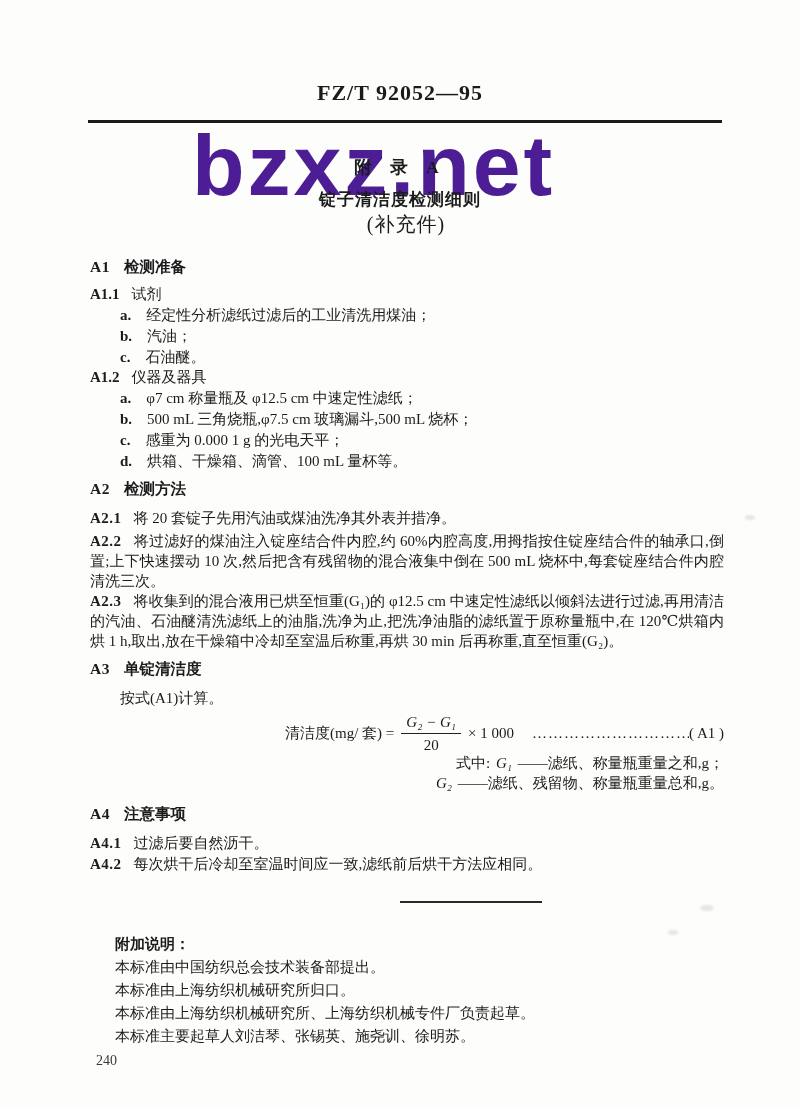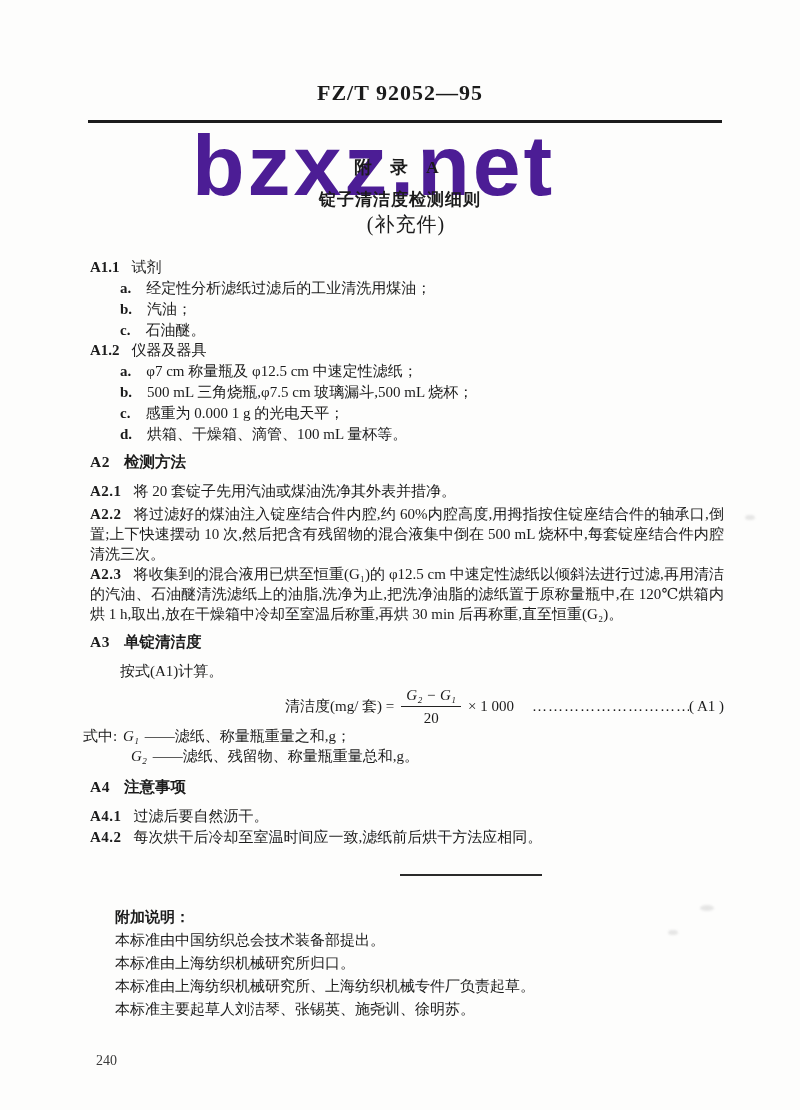--- a/index.html
+++ b/index.html
@@ -47,21 +47,21 @@
   .li .li-lbl { font-weight:bold; margin-right:15px; }
   .clause { text-align:justify; }
   .clause .lbl { font-weight:bold; margin-right:12px; letter-spacing:.5px; }
   
   .formula-line { display:flex; align-items:center; padding-left:195px; margin-top:5px; height:40px; }
   .frac { display:inline-block; text-align:center; margin:8px 7px; vertical-align:middle; }
   .frac .num { display:block; border-bottom:1.5px solid #222; padding:0 5px 1px; font-style:italic; }
   .frac .den { display:block; padding-top:1px; }
   .f-dots { flex:1; overflow:hidden; white-space:nowrap; margin-left:18px; letter-spacing:1px; }
   .f-ref { white-space:nowrap; }
-  .where { margin-left:-7px; }
+  .where { margin-left:-7px;text-align:right; }
   .where .sym { font-style:italic; margin:0 2px; }
   .where-l2 { padding-left:46px; }
   
   .divider { width:142px; height:2px; background:#2a2a2a; margin:27px auto 0 310px; }
   .notes { margin-top:31px; padding-left:25px; }
   .notes-h { font-weight:bold; }
   .note-line { margin-top:3px; }
   
   .page-number { position:absolute; left:96px; top:1053px; font-size:14px; color:#3a3a3a; z-index:2; }
   
@@ -78,20 +78,23 @@
   <div class="watermark">bzxz.net</div>
 
   <div class="title-block">
     <div class="title-main">附 录 A</div>
     <div class="title-sub">锭子清洁度检测细则</div>
     <div class="title-type">(补充件)</div>
   </div>
 
   <div class="content">
 
+    <div class="sec-h mt7">
+      <span class="lbl">A1</span><span>检测准备</span>
+    </div>
     <div class="sub-h">
       <span class="lbl">A1.1</span><span>试剂</span>
     </div>
     <div class="li">
       <span class="li-lbl">a.</span><span>经定性分析滤纸过滤后的工业清洗用煤油；</span>
     </div>
     <div class="li">
       <span class="li-lbl">b.</span><span>汽油；</span>
     </div>
     <div class="li">

